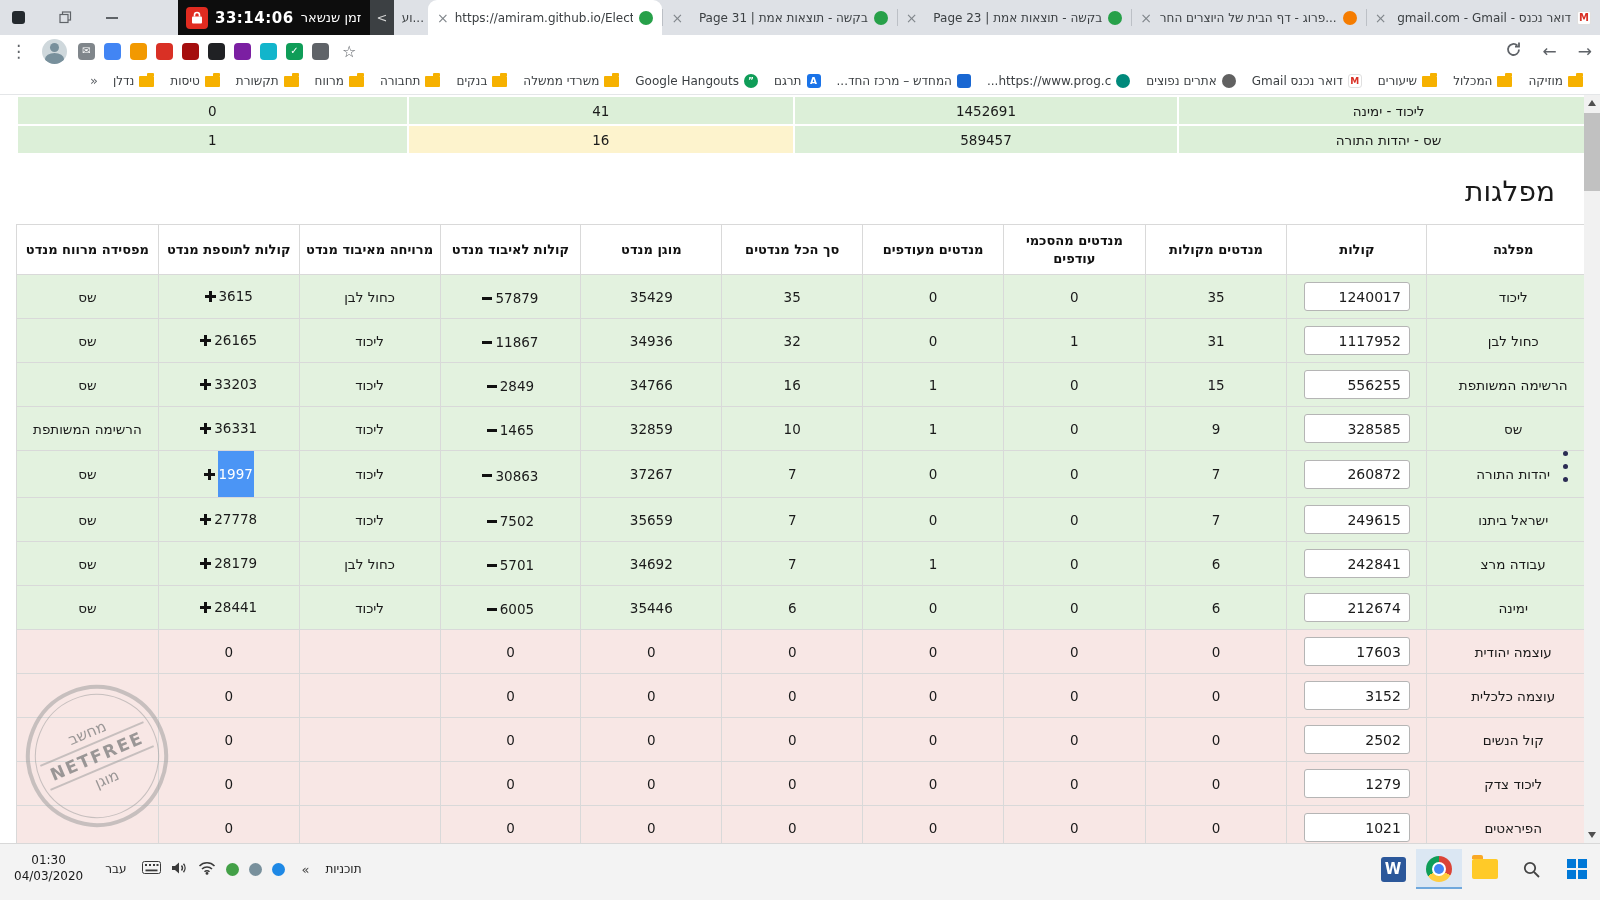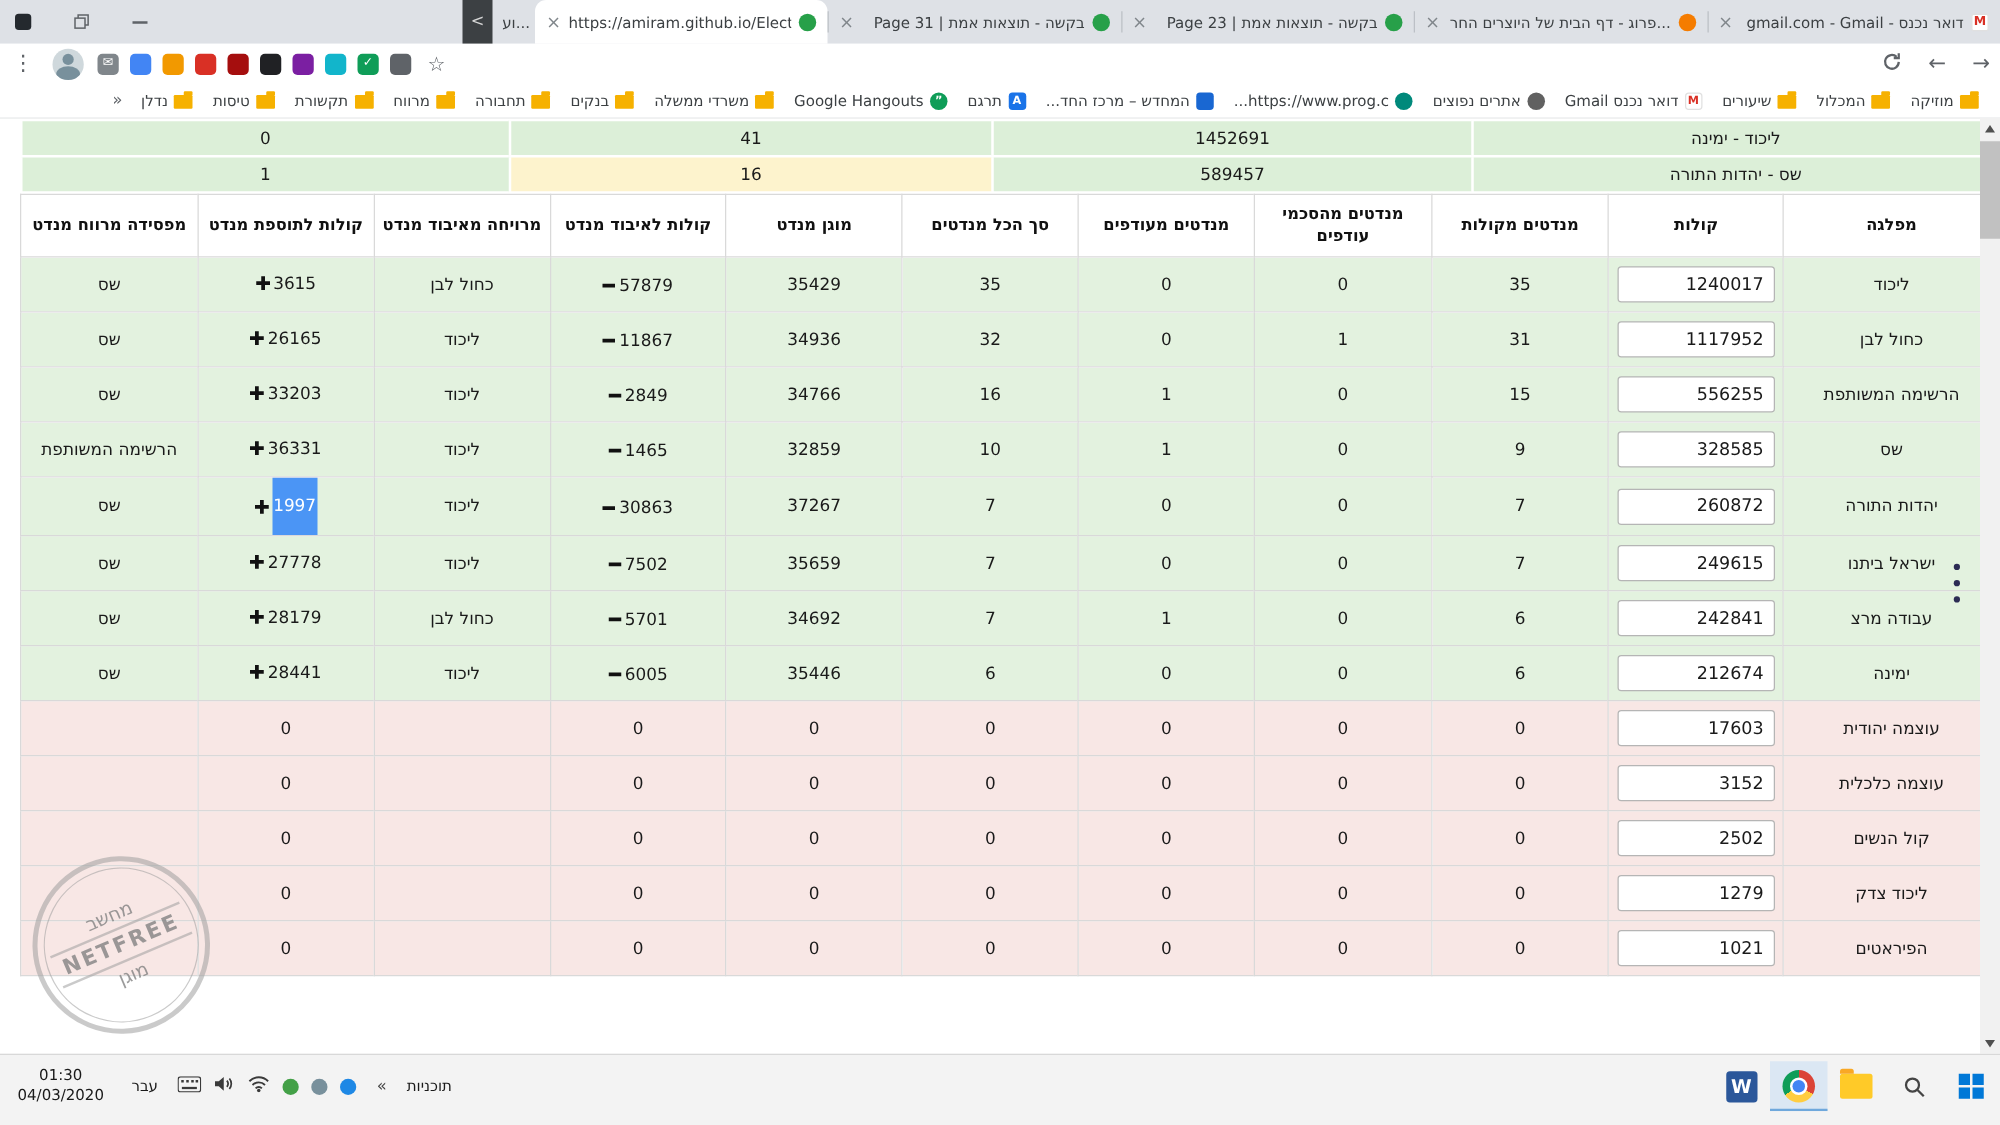--- a/index.html
+++ b/index.html
@@ -61,21 +61,21 @@
   .summary td { background:#dcefd8; border:2px solid #fff; height:29px; text-align:center; font-size:13.5px; color:#1a1a1a; }
   .summary td.hl { background:#fdf3cd; }
 
   .page-heading { font-size:28px; color:#1a1a1a; text-align:right; margin:20px 45px 16px 0; font-weight:500; }
 
   .parties th { border:1px solid #d9d9d9; background:#fff; font-size:13px; font-weight:bold; height:50px; padding:3px 5px; line-height:1.35; color:#111; text-align:center; }
   .parties td { border:1px solid #d9d9d9; height:44px; text-align:center; font-size:13.5px; color:#1a1a1a; padding:0 4px; overflow:hidden; }
   .parties tr.green td { background:#e3f2df; }
   .parties tr.red td { background:#f8e7e5; }
   .parties td.hl { background:#fdf3cd; }
-  .votes-input { width:126px; height:29px; border:1px solid #b5b5b5; border-radius:3px; background:#fff; font-family:inherit; font-size:14px; padding:0 8px; direction:ltr; text-align:right; color:#1a1a1a; }
+  .votes-input { width:106px; height:29px; border:1px solid #b5b5b5; border-radius:3px; background:#fff; font-family:inherit; font-size:14px; padding:0 8px; direction:ltr; text-align:right; color:#1a1a1a; }
   .signnum { direction:ltr; display:inline-flex; align-items:center; gap:3px; }
   .minus-ico { width:10px; height:3px; background:#111; display:inline-block; }
   .plus-ico { width:11px; height:11px; position:relative; display:inline-block; }
   .plus-ico::before { content:""; position:absolute; left:0; top:4px; width:11px; height:3px; background:#111; }
   .plus-ico::after { content:""; position:absolute; left:4px; top:0; width:3px; height:11px; background:#111; }
   .sel { background:#4b95f5; color:#fff; padding:15px 1px; }
 
   .vscroll { position:absolute; top:0; bottom:0; right:0; width:16px; background:#f1f1f1; }
   .vs-arrow { position:absolute; left:0; width:16px; height:16px; display:flex; align-items:center; justify-content:center; }
   .vs-arrow.up { top:0; } .vs-arrow.down { bottom:0; }
@@ -121,20 +121,30 @@
     <div class="win-controls">
       <span class="app-mini"></span>
       <span class="restore-ico">
           <svg width="13" height="13">
             <rect x="3.5" y="1" width="8" height="8" fill="none" stroke="#5f6368" stroke-width="1.2"></rect>
             <rect x="1" y="3.5" width="8" height="8" fill="#dee1e6" stroke="#5f6368" stroke-width="1.2"></rect>
           </svg>
         </span>
       <span class="min-ico"></span>
     </div>
+    <div class="timer-box">
+      <span class="nf-lock">
+        <svg width="12" height="13">
+            <rect x="1" y="5.5" width="10" height="7" rx="1" fill="#fff"></rect>
+            <path d="M3.5 5.5V4a2.5 2.5 0 0 1 5 0v1.5" fill="none" stroke="#fff" stroke-width="1.6"></path>
+          </svg>
+      </span>
+      <span class="timer-time">33:14:06</span>
+      <span class="timer-label">זמן שנשאר</span>
+    </div>
     <div class="timer-collapse">&lt;</div>
     <div class="tabs" id="tabs">
         <div class="tab partial">
           <span class="tab-title">וע...</span>
         </div>
         <div class="tab active">
           <span class="tab-close">×</span>
           <span class="tab-title">https://amiram.github.io/Elect</span>
           <span class="fav epic-icon"></span>
         </div>
@@ -275,20 +285,21 @@
             </tr>
             <tr>
               <td>שס - יהדות התורה</td>
               <td>589457</td>
               <td class="hl">16</td>
               <td>1</td>
             </tr>
           </tbody>
       </table>
 
+      <div class="page-heading">מפלגות</div>
 
       <table class="parties">
         <colgroup>
           <col style="width:10.9%">
             <col style="width:8.85%">
             <col style="width:8.95%">
             <col style="width:8.95%">
           <col style="width:8.9%">
             <col style="width:8.9%">
             <col style="width:8.9%">

